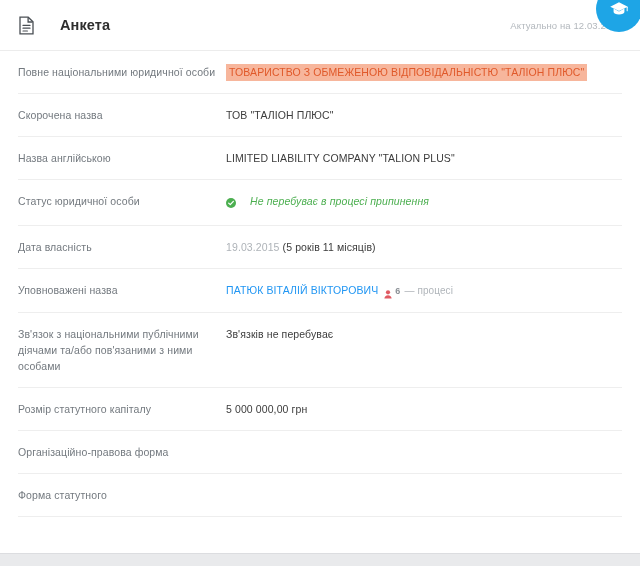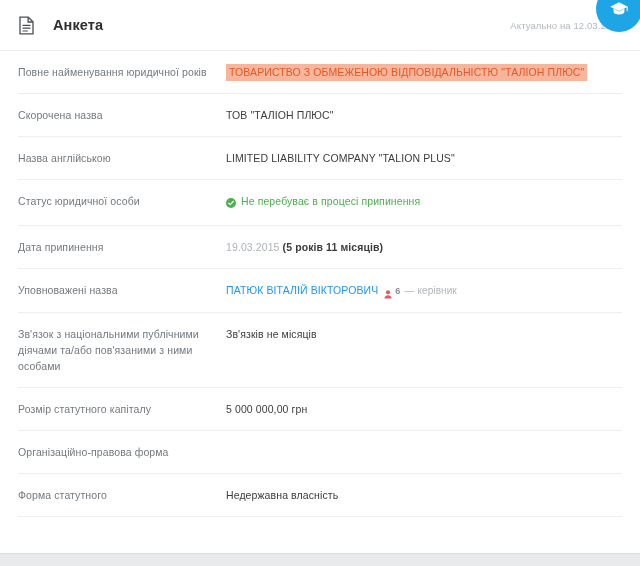--- a/index.html
+++ b/index.html
@@ -30,21 +30,21 @@
     height: 50px;
     display: flex;
     align-items: center;
     padding: 0 16px 0 18px;
     box-sizing: border-box;
     position: relative;
   }
   .header-left {
     display: flex;
     align-items: center;
-    gap: 18px;
+    gap: 25px;
   }
   .doc-icon {
     width: 17px;
     height: 19px;
     display: block;
     flex: none;
   }
   .header-title {
     font-size: 14.5px;
     font-weight: bold;
@@ -120,27 +120,28 @@
     color: #e0592a;
     padding: 2px 3px 3px 3px;
     display: inline;
     line-height: 15px;
     font-size: 10.5px;
   }
 
   .status {
     display: inline-flex;
     align-items: center;
-    gap: 5px;
+    gap: 14px;
     color: #4caf50;
+    font-style: italic;
   }
   .check-icon { width: 10px; height: 10px; flex: none; display: block; }
 
   .muted-date { color: #aeb3b8; }
-  .strong-sub { color: #3c3c3c; font-weight: bold; }
+  .strong-sub { color: #3c3c3c; font-weight: normal; }
 
   .link {
     color: #2196f3;
     text-decoration: none;
     margin-top: 14px;
   }
   .persons-badge {
     display: inline-flex;
     align-items: center;
     gap: 3px;
@@ -188,21 +189,21 @@
       </span>
       <span class="header-title">Анкета</span>
     </div>
     <div class="header-right">Актуально на 12.03.2021</div>
   </div>
   <div class="header-rule"></div>
 
   <div class="rows">
 
     <div class="row">
-      <div class="row-label">Повне найменування юридичної років</div>
+      <div class="row-label">Повне національними юридичної особи</div>
       <div class="row-value">
         <span class="mark">ТОВАРИСТВО З ОБМЕЖЕНОЮ ВІДПОВІДАЛЬНІСТЮ "ТАЛІОН ПЛЮС"</span>
       </div>
     </div>
 
     <div class="row">
       <div class="row-label">Скорочена назва</div>
       <div class="row-value">ТОВ "ТАЛІОН ПЛЮС"</div>
     </div>
 
@@ -221,57 +222,56 @@
               <path d="M3.2 6.1 5.1 8l3.7-4" fill="none" stroke="#ffffff" stroke-width="1.5" stroke-linecap="round" stroke-linejoin="round"></path>
             </svg>
           </span>
           <span>Не перебуває в процесі припинення</span>
         </span>
       </div>
     </div>
 
 
     <div class="row">
-      <div class="row-label">Дата припинення</div>
+      <div class="row-label">Дата власність</div>
       <div class="row-value">
         <span class="muted-date">19.03.2015</span>
         <span class="strong-sub">(5 років 11 місяців)</span>
       </div>
     </div>
 
     <div class="row">
       <div class="row-label">Уповноважені назва</div>
       <div class="row-value">
         <a class="link" href="#">ПАТЮК ВІТАЛІЙ ВІКТОРОВИЧ</a><span class="persons-badge">
             <span class="person-icon"><svg width="8" height="9" viewBox="0 0 8 9" aria-hidden="true">
                 <circle cx="4" cy="2.3" r="2.1" fill="#e05a62"></circle>
                 <path d="M0.4 8.6c0-2 1.6-3.3 3.6-3.3s3.6 1.3 3.6 3.3z" fill="#e05a62"></path>
               </svg></span>
             <span class="persons-count">6</span>
-          </span><span class="role">— керівник</span>
+          </span><span class="role">— процесі</span>
       </div>
     </div>
 
     <div class="row">
       <div class="row-label">Зв'язок з національними публічними діячами та/або пов'язаними з ними особами</div>
-      <div class="row-value">Зв'язків не місяців</div>
+      <div class="row-value">Зв'язків не перебуває</div>
     </div>
 
     <div class="row">
       <div class="row-label">Розмір статутного капіталу</div>
       <div class="row-value">5 000 000,00 грн</div>
     </div>
 
     <div class="row">
       <div class="row-label">Організаційно-правова форма</div>
     </div>
 
     <div class="row">
       <div class="row-label">Форма статутного</div>
-      <div class="row-value">Недержавна власність</div>
     </div>
 
     <div class="row">
       
       
     </div>
 
   </div>
 
   <div class="footer-strip"></div>

